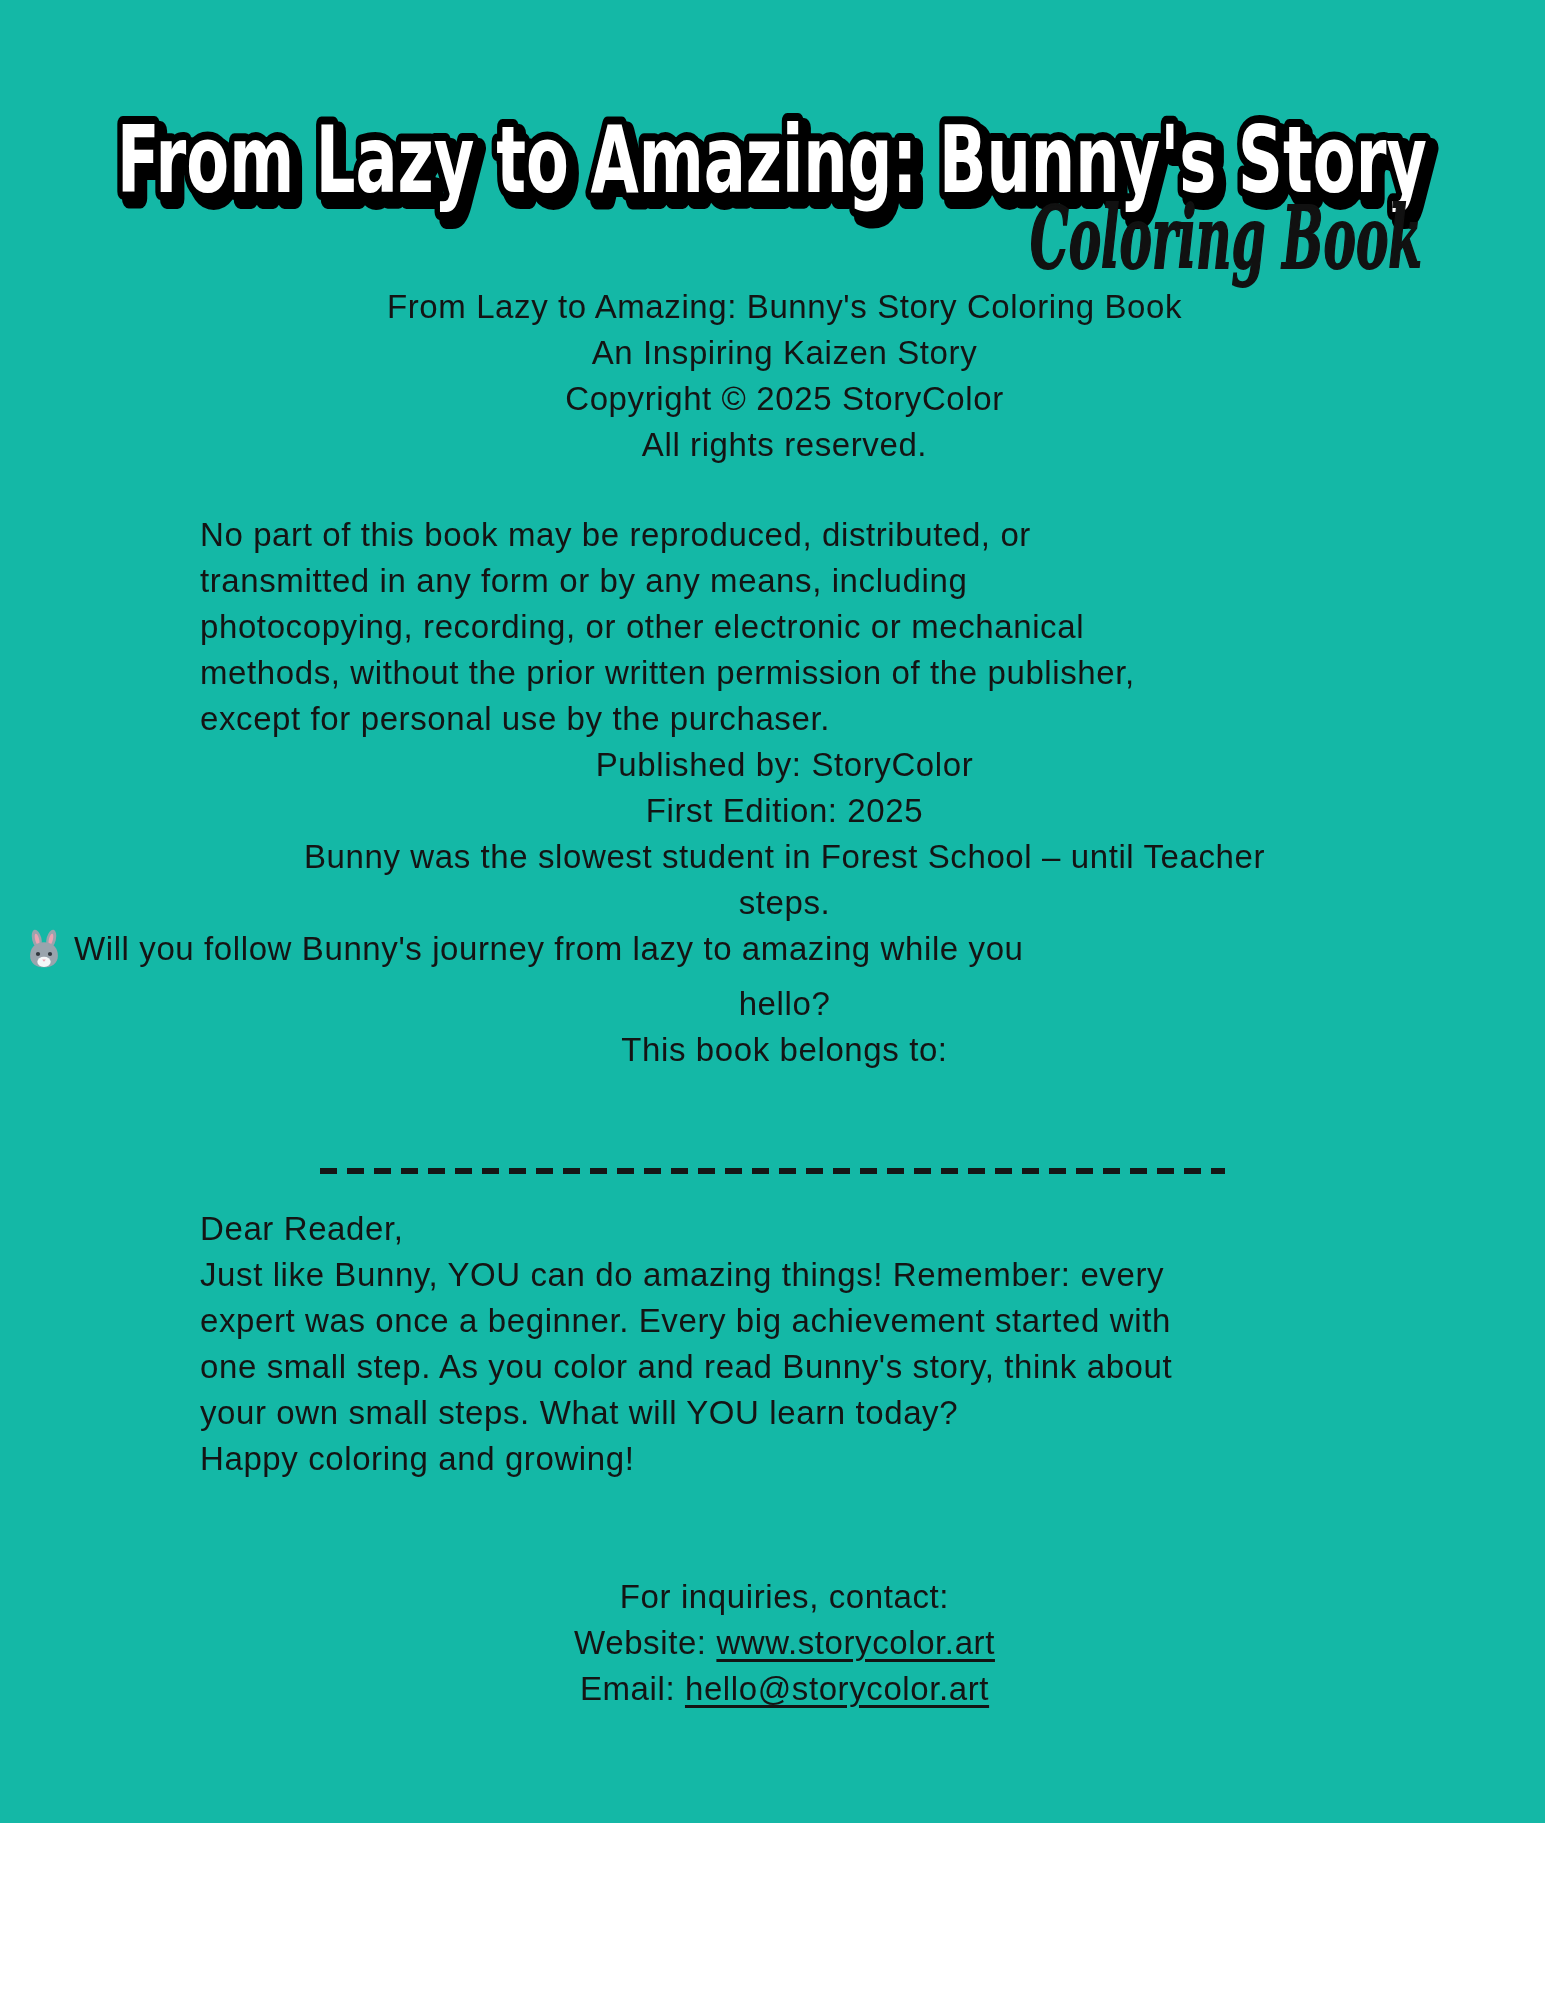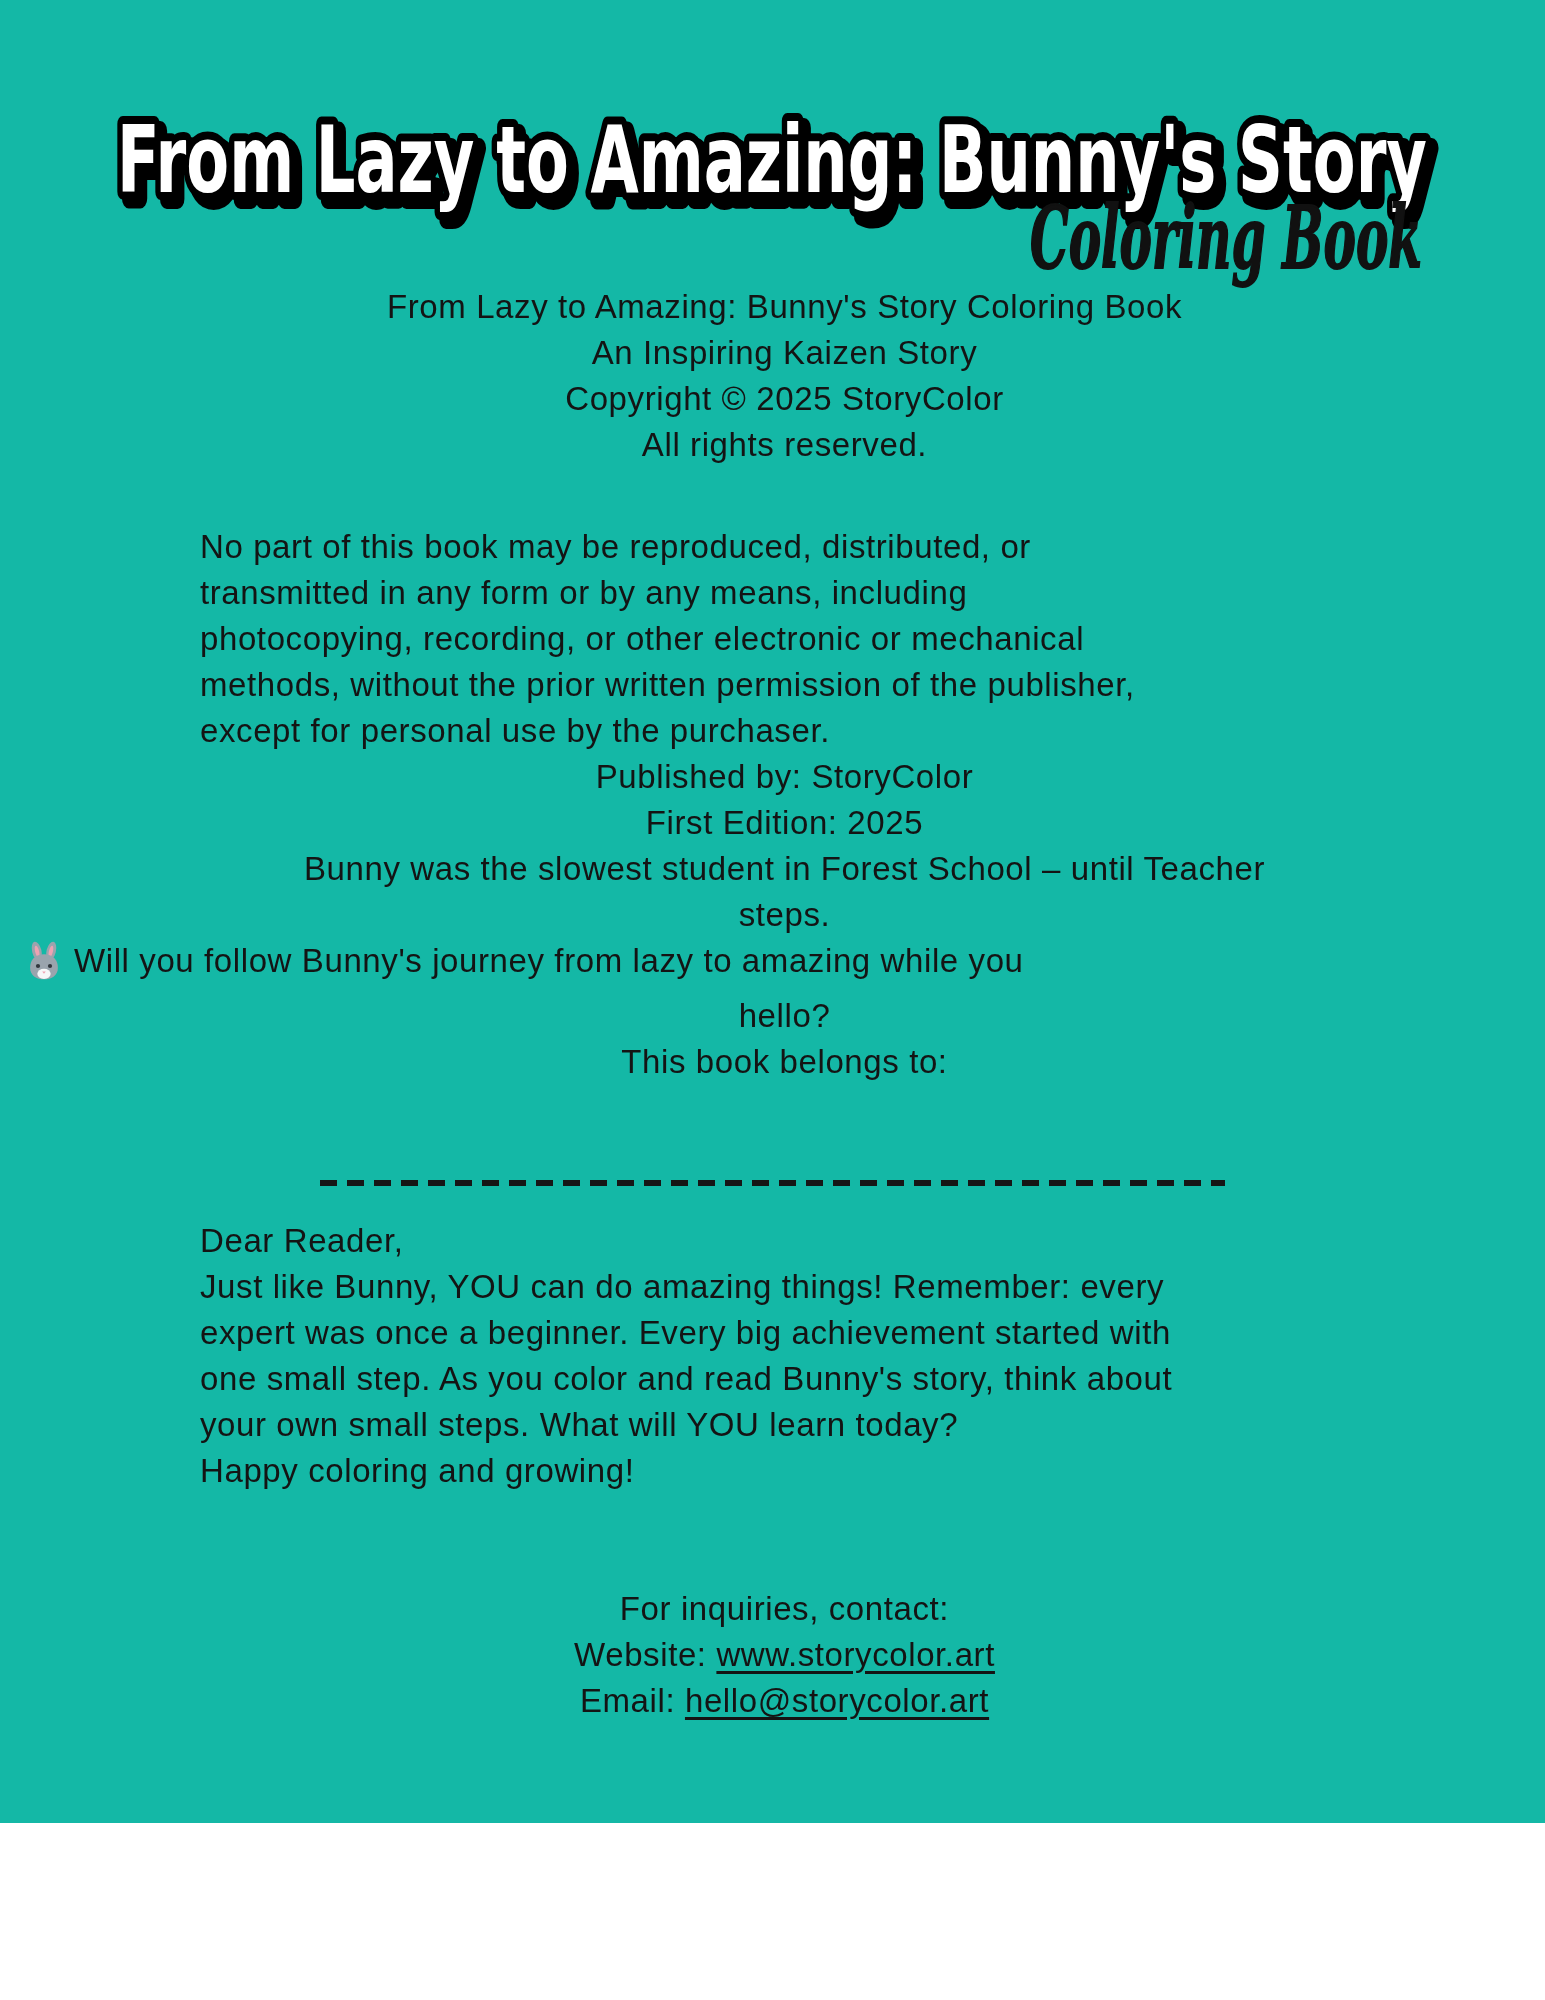--- a/index.html
+++ b/index.html
@@ -31,21 +31,21 @@
     font-size: 33px;
     line-height: 46px;
     letter-spacing: 0.6px;
     color: #141414;
   }
   .centered { text-align: center; padding-left: 24px; }
   .multiline { white-space: pre-line; }
   .left-col { margin-left: 200px; width: 1160px; text-align: left; }
 
   .front-matter { margin-top: 0; }
-  .legal-block { margin-top: 56px; }
+  .legal-block { margin-top: 44px; }
 
   .question-line { text-align: left; }
   .bunny-icon-wrap { display: inline-block; vertical-align: -9px; margin-right: 10px; }
 
   .fill-in-line {
     margin: 95px auto 0 auto;
     width: 905px;
     height: 6px;
     background: repeating-linear-gradient(90deg, #161616 0 17px, transparent 17px 27px);
   }

